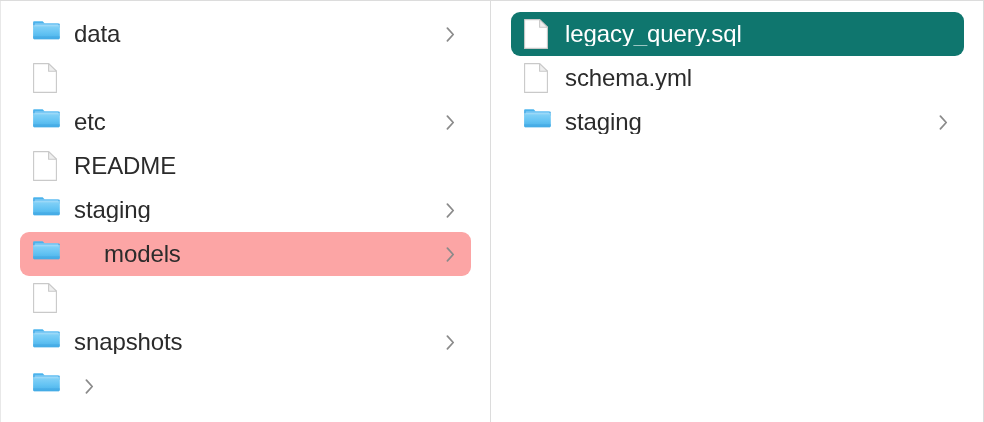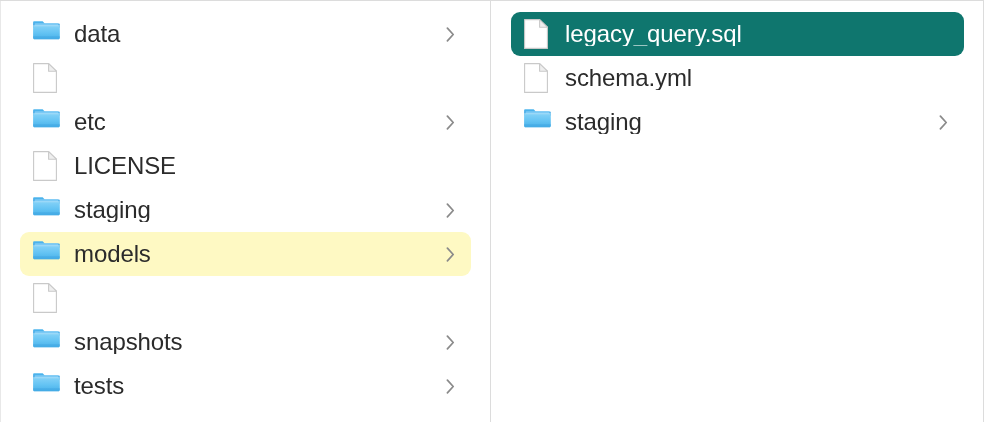--- a/index.html
+++ b/index.html
@@ -55,21 +55,22 @@
     position: relative;
     display: flex;
     align-items: center;
     height: 44px;
     border-radius: 9px;
     padding-left: 13px;
     padding-right: 14px;
     box-sizing: border-box;
   }
   .row.sel-inactive {
-    background: #fef9c3;
+    background: #fca5a5;
+    gap: 30px;
   }
   .row.sel-active {
     background: #0f766e;
   }
 
   .icon {
     width: 27px;
     height: 30px;
     flex: 0 0 27px;
     margin-right: 14px;
@@ -177,21 +178,21 @@
             </svg>
           </span>
         </div>
         <div class="row">
           <span class="icon">
             <svg width="24" height="30" viewBox="0 0 24 30" xmlns="http://www.w3.org/2000/svg">
               <path d="M0.6 0.6h15.0l7.8 7.6v21.2H0.6z" fill="#ffffff" stroke="#c9c9c9" stroke-width="1.1" stroke-linejoin="round"></path>
               <path d="M15.6 0.6l7.8 7.6h-7.8z" fill="#efefef" stroke="#c9c9c9" stroke-width="1.1" stroke-linejoin="round"></path>
             </svg>
           </span>
-          <span class="label">LICENSE</span>
+          <span class="label">README</span>
           <span class="chevron hidden">
             <svg width="9" height="15" viewBox="0 0 9 15" xmlns="http://www.w3.org/2000/svg">
               <path d="M1.4 1.2 L7.2 7.5 L1.4 13.8" fill="none" stroke="#8a8a8a" stroke-width="1.7" stroke-linecap="round" stroke-linejoin="round"></path>
             </svg>
           </span>
         </div>
         <div class="row">
           <span class="icon">
             <svg width="27" height="21" viewBox="0 0 27 21" xmlns="http://www.w3.org/2000/svg">
               <defs>
@@ -302,21 +303,20 @@
                   <stop offset="1" stop-color="#49b1ea"></stop>
                 </linearGradient>
               </defs>
               <path d="M1.3 2.2h8.4l2.0 2.2h13.9c0.8 0 1.2 0.4 1.2 1.1v3.0H0.1V3.4c0-0.7 0.5-1.2 1.2-1.2z" fill="url(#fg1)"></path>
               <rect x="1.6" y="4.2" width="23.8" height="4.0" rx="0.9" fill="#7ccaf5"></rect>
               <path d="M0.1 6.4h26.7v12.3c0 0.9-0.6 1.5-1.5 1.5H1.6c-0.9 0-1.5-0.6-1.5-1.5z" fill="url(#fg2)"></path>
               <path d="M0.1 17.2h26.7v1.5c0 0.9-0.6 1.5-1.5 1.5H1.6c-0.9 0-1.5-0.6-1.5-1.5z" fill="#3fa6e2" opacity="0.55"></path>
               <path d="M0.1 6.4h26.7v0.8H0.1z" fill="#ffffff" opacity="0.35"></path>
             </svg>
           </span>
-          <span class="label">tests</span>
           <span class="chevron">
             <svg width="9" height="15" viewBox="0 0 9 15" xmlns="http://www.w3.org/2000/svg">
               <path d="M1.4 1.2 L7.2 7.5 L1.4 13.8" fill="none" stroke="#8a8a8a" stroke-width="1.7" stroke-linecap="round" stroke-linejoin="round"></path>
             </svg>
           </span>
         </div>
       </div>
     <div class="column column-right">
         <div class="row sel-active">
           <span class="icon">

